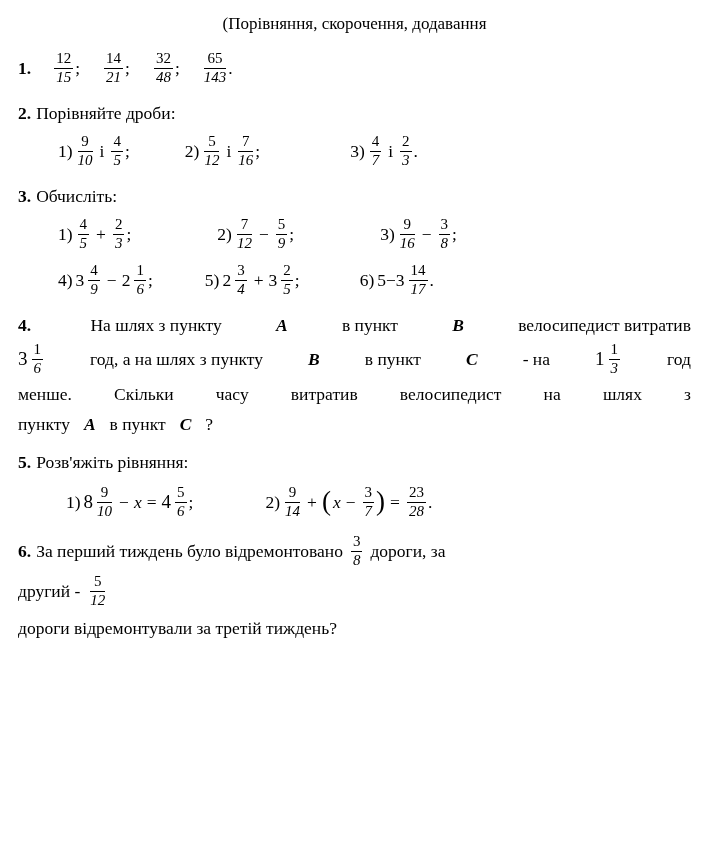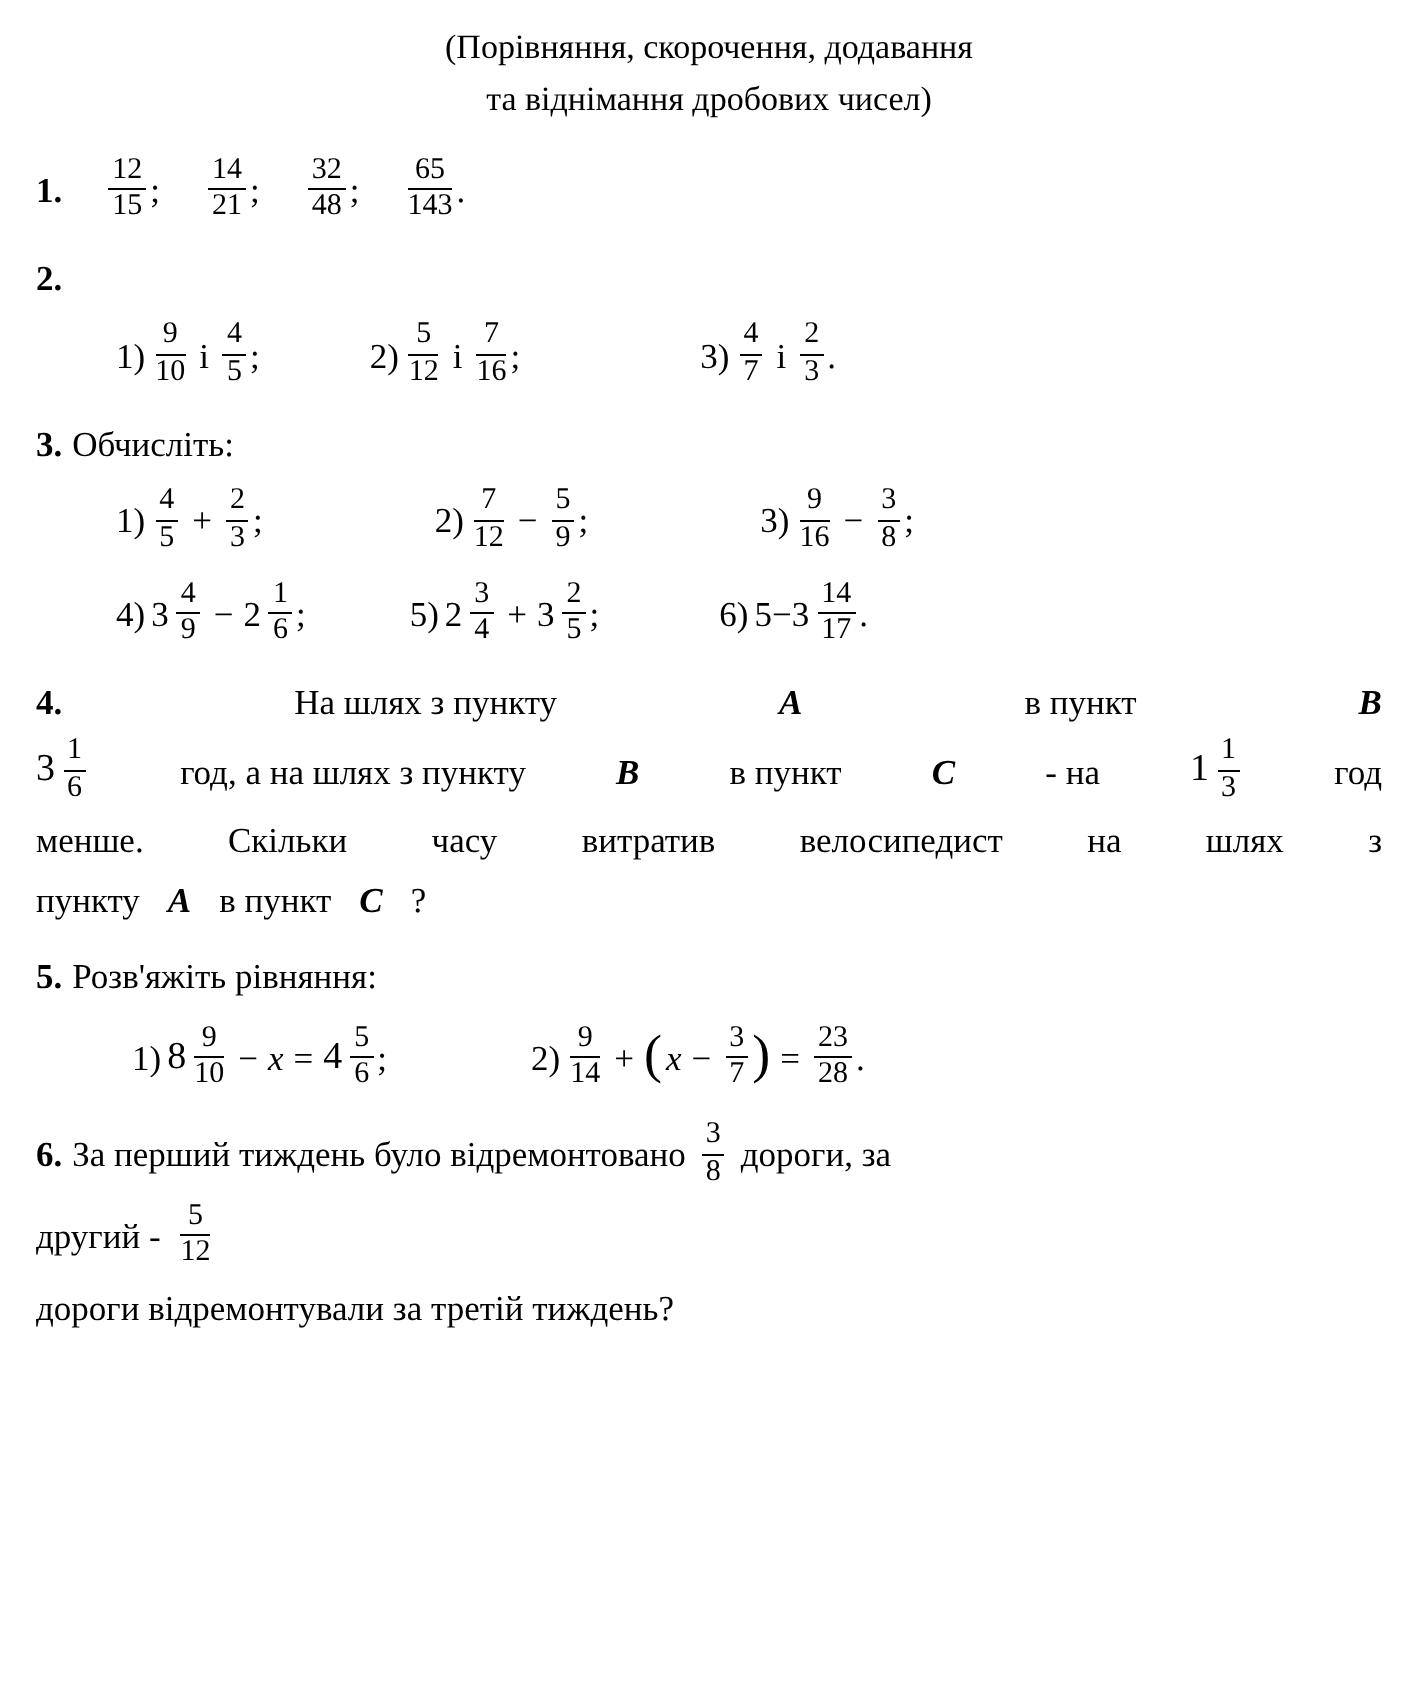--- a/index.html
+++ b/index.html
@@ -57,20 +57,21 @@
     margin: 0 2px;
     line-height: 1.05;
     font-size: 15px;
   }
   .frac .den {
     border-top: 1.2px solid #000;
     padding-top: 1px;
     margin-top: 1px;
     min-width: 100%;
     text-align: center;
+    font-style: italic;
   }
   .frac .num-t {
     padding: 0 2px;
     text-align: center;
   }
   .mixed {
     display: inline-flex;
     align-items: center;
     vertical-align: middle;
   }
@@ -104,21 +105,20 @@
   .t1-list { display: flex; align-items: center; }
   .t1-list .g { margin-right: 22px; display:flex; align-items:center; }
 </style>
 </head>
 <body>
 
 <div class="page">
 
   <div class="subtitle">
     <div>(Порівняння, скорочення, додавання</div>
-    <div>та віднімання дробових чисел)</div>
   </div>
 
   <div class="task" style="margin-top:14px;">
     <div class="task-head">
       <span class="num">1.</span>
       <span class="t1-list" style="margin-left:16px;">
         <span class="g">
           <span class="frac">
             <span class="num-t">12</span>
             <span class="den">15</span>
@@ -146,20 +146,21 @@
           </span>
           <span>.</span>
         </span>
       </span>
     </div>
   </div>
 
   <div class="task" style="margin-top:14px;">
     <div class="task-head">
       <span class="num">2.</span>
+      <span>Порівняйте дроби:</span>
     </div>
     <div class="row" style="margin-top:8px; padding-left:40px;">
       <span class="item">
         <span class="sp-lbl">1)</span>
         <span class="frac">
           <span class="num-t">9</span>
           <span class="den">10</span>
         </span>
         <span class="op">і</span>
         <span class="frac">
@@ -300,20 +301,21 @@
     </div>
   </div>
 
   <div class="task" style="margin-top:14px;">
     <div style="display:flex; align-items:center; flex-wrap:wrap; justify-content:space-between;">
       <span class="num">4.</span>
       <span>На шлях з пункту</span>
       <span class="italic-var">А</span>
       <span>в пункт</span>
       <span class="italic-var">В</span>
+      <span>велосипедист витратив</span>
     </div>
     <div style="display:flex; align-items:center; flex-wrap:wrap; justify-content:space-between; margin-top:4px;">
       <span class="mixed">
         <span class="whole" style="font-size:19px;">3</span>
         <span class="frac">
           <span class="num-t">1</span>
           <span class="den">6</span>
         </span>
       </span>
       <span>год, а на шлях з пункту</span>

